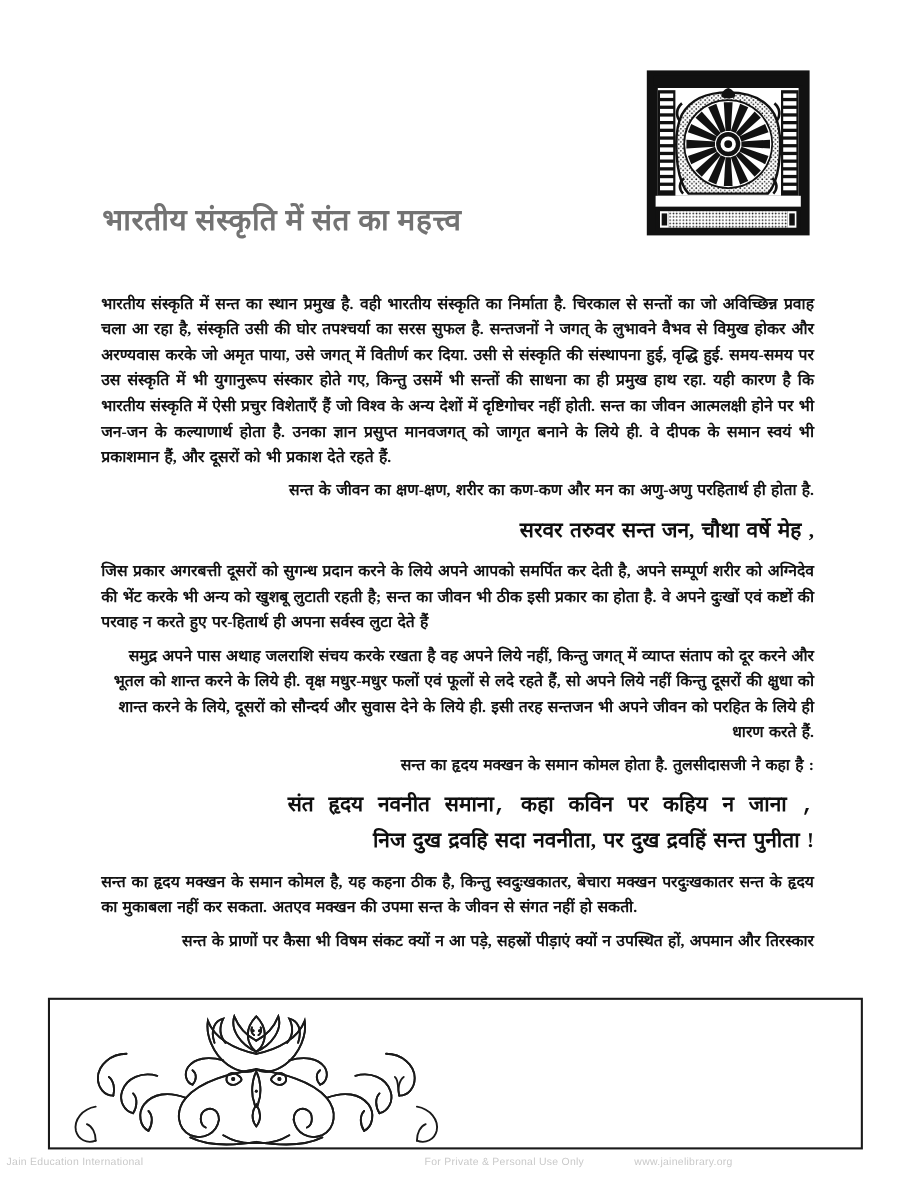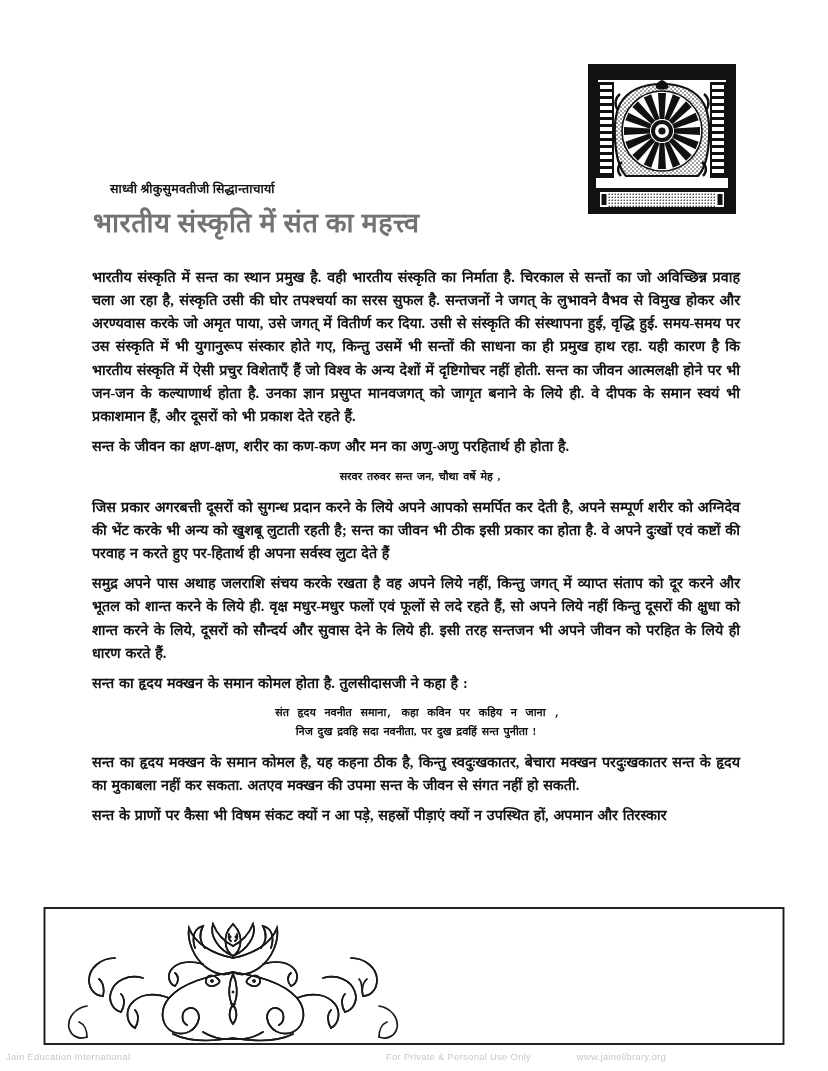--- a/index.html
+++ b/index.html
@@ -70,27 +70,27 @@
     font-size: 14.3px;
     line-height: 1.62;
     font-weight: 600;
     color: #131313;
     margin: 0 0 7px 0;
     text-align: justify;
     text-justify: inter-word;
     word-spacing: 1.2px;
   }
   .para.last-line-left { text-align: left; }
-  .para + .para { margin-top: 6px; }
+  .para + .para { margin-top: 6px; text-align: right; }
 
   
   .verse {
     margin: 9px 0 10px 0;
-    text-align: center;
-    font-size: 11px;
+    text-align: right;
+    font-size: 19px;
     font-weight: 700;
     line-height: 1.68;
     color: #0f0f0f;
     word-spacing: 2px;
   }
   .verse .vline { display: block; white-space: nowrap; }
   .verse.verse-1 .vline-1 { margin-left: 8px; }
   .verse.verse-2 .vline-1 { margin-left: 4px; font-family: Liberation Mono, monospace; }
 
   
@@ -254,21 +254,20 @@
       <rect x="12" y="130" width="132" height="22" fill="#111111"></rect>
       <rect x="24" y="134" width="108" height="15" fill="url(#stipple2)"></rect>
       <rect x="16" y="134" width="8" height="15" fill="#ffffff"></rect>
       <rect x="132" y="134" width="8" height="15" fill="#ffffff"></rect>
       <rect x="17.5" y="136" width="5" height="11" fill="#111111"></rect>
       <rect x="133.5" y="136" width="5" height="11" fill="#111111"></rect>
     </svg>
   </div>
 
   <div class="heading-block">
-    <div class="author-line">साध्वी श्रीकुसुमवतीजी सिद्धान्ताचार्या</div>
     <h1 class="doc-title">भारतीय संस्कृति में संत का महत्त्व</h1>
   </div>
 
   <div class="content">
 
     <p class="para">भारतीय संस्कृति में सन्त का स्थान प्रमुख है. वही भारतीय संस्कृति का निर्माता है. चिरकाल से सन्तों का जो अविच्छिन्न प्रवाह चला आ रहा है, संस्कृति उसी की घोर तपश्चर्या का सरस सुफल है. सन्तजनों ने जगत् के लुभावने वैभव से विमुख होकर और अरण्यवास करके जो अमृत पाया, उसे जगत् में वितीर्ण कर दिया. उसी से संस्कृति की संस्थापना हुई, वृद्धि हुई. समय-समय पर उस संस्कृति में भी युगानुरूप संस्कार होते गए, किन्तु उसमें भी सन्तों की साधना का ही प्रमुख हाथ रहा. यही कारण है कि भारतीय संस्कृति में ऐसी प्रचुर विशेताएँ हैं जो विश्व के अन्य देशों में दृष्टिगोचर नहीं होती. सन्त का जीवन आत्मलक्षी होने पर भी जन-जन के कल्याणार्थ होता है. उनका ज्ञान प्रसुप्त मानवजगत् को जागृत बनाने के लिये ही. वे दीपक के समान स्वयं भी प्रकाशमान हैं, और दूसरों को भी प्रकाश देते रहते हैं.</p>
 
 
     <p class="para last-line-left">सन्त के जीवन का क्षण-क्षण, शरीर का कण-कण और मन का अणु-अणु परहितार्थ ही होता है.</p>
 

